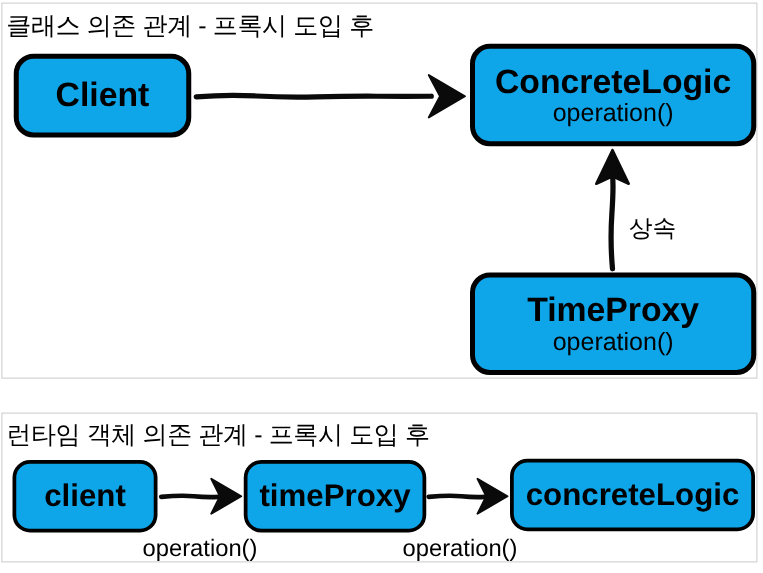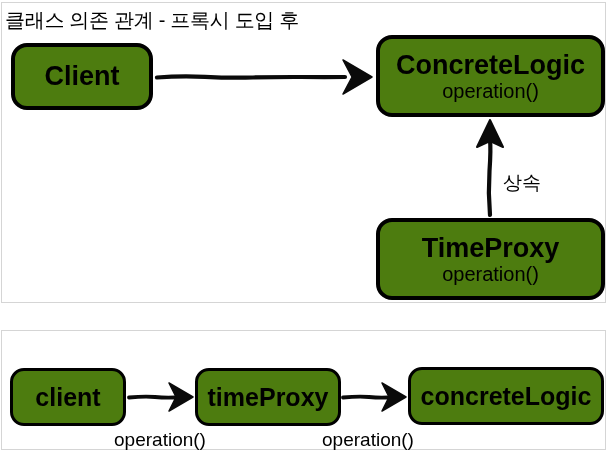--- a/index.html
+++ b/index.html
@@ -31,21 +31,21 @@
     letter-spacing: -0.3px;
     white-space: nowrap;
   }
   #title-class { left: 5px; top: 7px; }
   #title-runtime { left: 5px; top: 334px; }
   .node {
     position: absolute;
     box-sizing: border-box;
     border: 4px solid #000000;
     border-radius: 16px;
-    background: #4d7c0f;
+    background: #0ea5e9;
     display: flex;
     flex-direction: column;
     align-items: center;
     justify-content: center;
     line-height: 1.12;
   }
   .node-title { font-weight: bold; font-size: 27px; white-space: nowrap; }
   .node-method { font-weight: 400; font-size: 20px; white-space: nowrap; }
   #node-client-top      { left: 11px;  top: 43px;  width: 142px; height: 67px; }
   #node-concrete-top    { left: 376px; top: 35px;  width: 229px; height: 82px; }
@@ -94,20 +94,21 @@
   </div>
 
   <div class="node" id="node-timeproxy-top">
     <div class="node-title">TimeProxy</div>
     <div class="node-method">operation()</div>
   </div>
 
   <div class="float-label" id="label-inherit">상속</div>
 
   <div class="panel" id="panel-runtime"></div>
+  <div class="panel-title" id="title-runtime">런타임 객체 의존 관계 - 프록시 도입 후</div>
 
   <div class="node node-sm" id="node-client-bottom">
     <div class="node-title">client</div>
   </div>
 
   <div class="node node-sm" id="node-timeproxy-bottom">
     <div class="node-title">timeProxy</div>
   </div>
 
   <div class="node node-sm" id="node-concrete-bottom">

